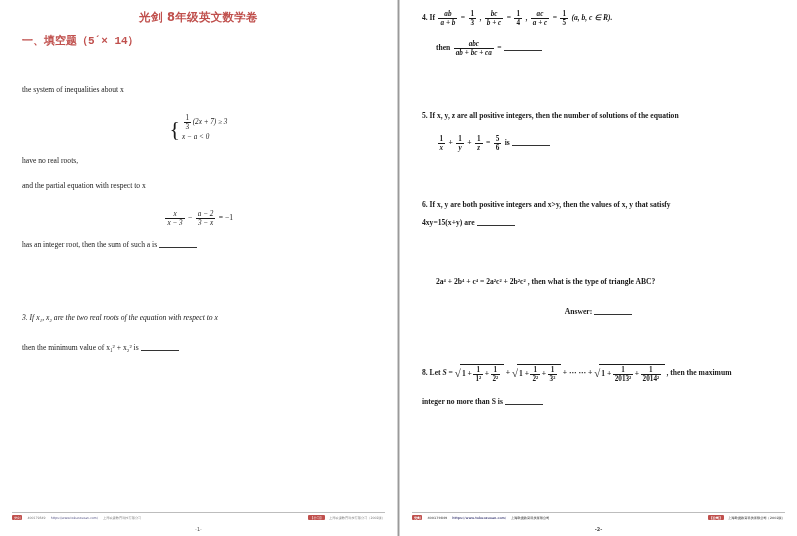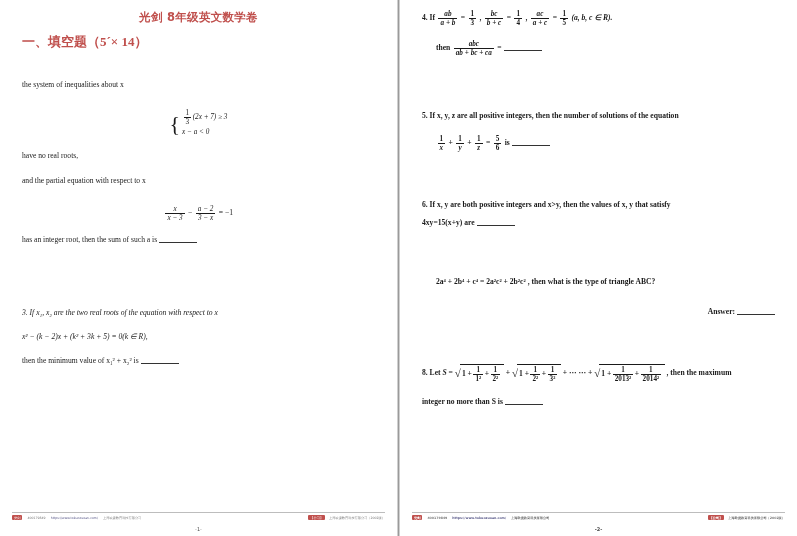--- a/index.html
+++ b/index.html
@@ -38,44 +38,44 @@
   .doc-title {
     text-align: center;
     font-size: 11.5px;
     font-weight: bold;
     color: #c0504d;
     font-family: "DejaVu Sans", sans-serif;
     margin: 2px 0 8px 0;
     letter-spacing: 0.3px;
   }
   .section-head {
-    font-size: 13px;
+    font-size: 11px;
     font-weight: bold;
     color: #c0504d;
-    font-family: Liberation Serif, serif;
-    margin-bottom: 2px;
+    font-family: Liberation Mono, monospace;
+    margin-bottom: 10px;
   }
   .q {
     font-size: 7.6px;
     line-height: 1.5;
     color: #1a1a1a;
     margin-bottom: 9px;
   }
   .q .line { margin-bottom: 7px; }
   .it { font-style: italic; }
   .blank {
     display: inline-block;
     border-bottom: 1px solid #333;
     min-width: 38px;
     height: 8px;
     vertical-align: -1px;
   }
 
   .center { text-align: center; }
-  .right-align { text-align: right; }
+  .right-align { text-align: center; }
 
   
   .frac {
     display: inline-block;
     vertical-align: middle;
     text-align: center;
     font-size: 7.2px;
     line-height: 1.12;
     margin: 0 1.5px;
   }
@@ -201,21 +201,20 @@
         <span class="blank"></span>
       </div>
     </div>
 
     <div class="spacer-xl"></div>
     <div class="spacer-xl"></div>
 
     <div class="q">
       <div class="line it">3. If x₁, x₂ are the two real roots of the equation with respect to x</div>
       <div class="spacer-s"></div>
-      <div class="line it">x² − (k − 2)x + (k² + 3k + 5) = 0(k ∈ R),</div>
       <div class="spacer-s"></div>
       <div class="line">
         <span>then the minimum value of  x₁² + x₂²  is</span>
         <span class="blank"></span>
       </div>
     </div>
 
     <div class="footer">
       <div class="footer-rule"></div>
       <div class="footer-row">

